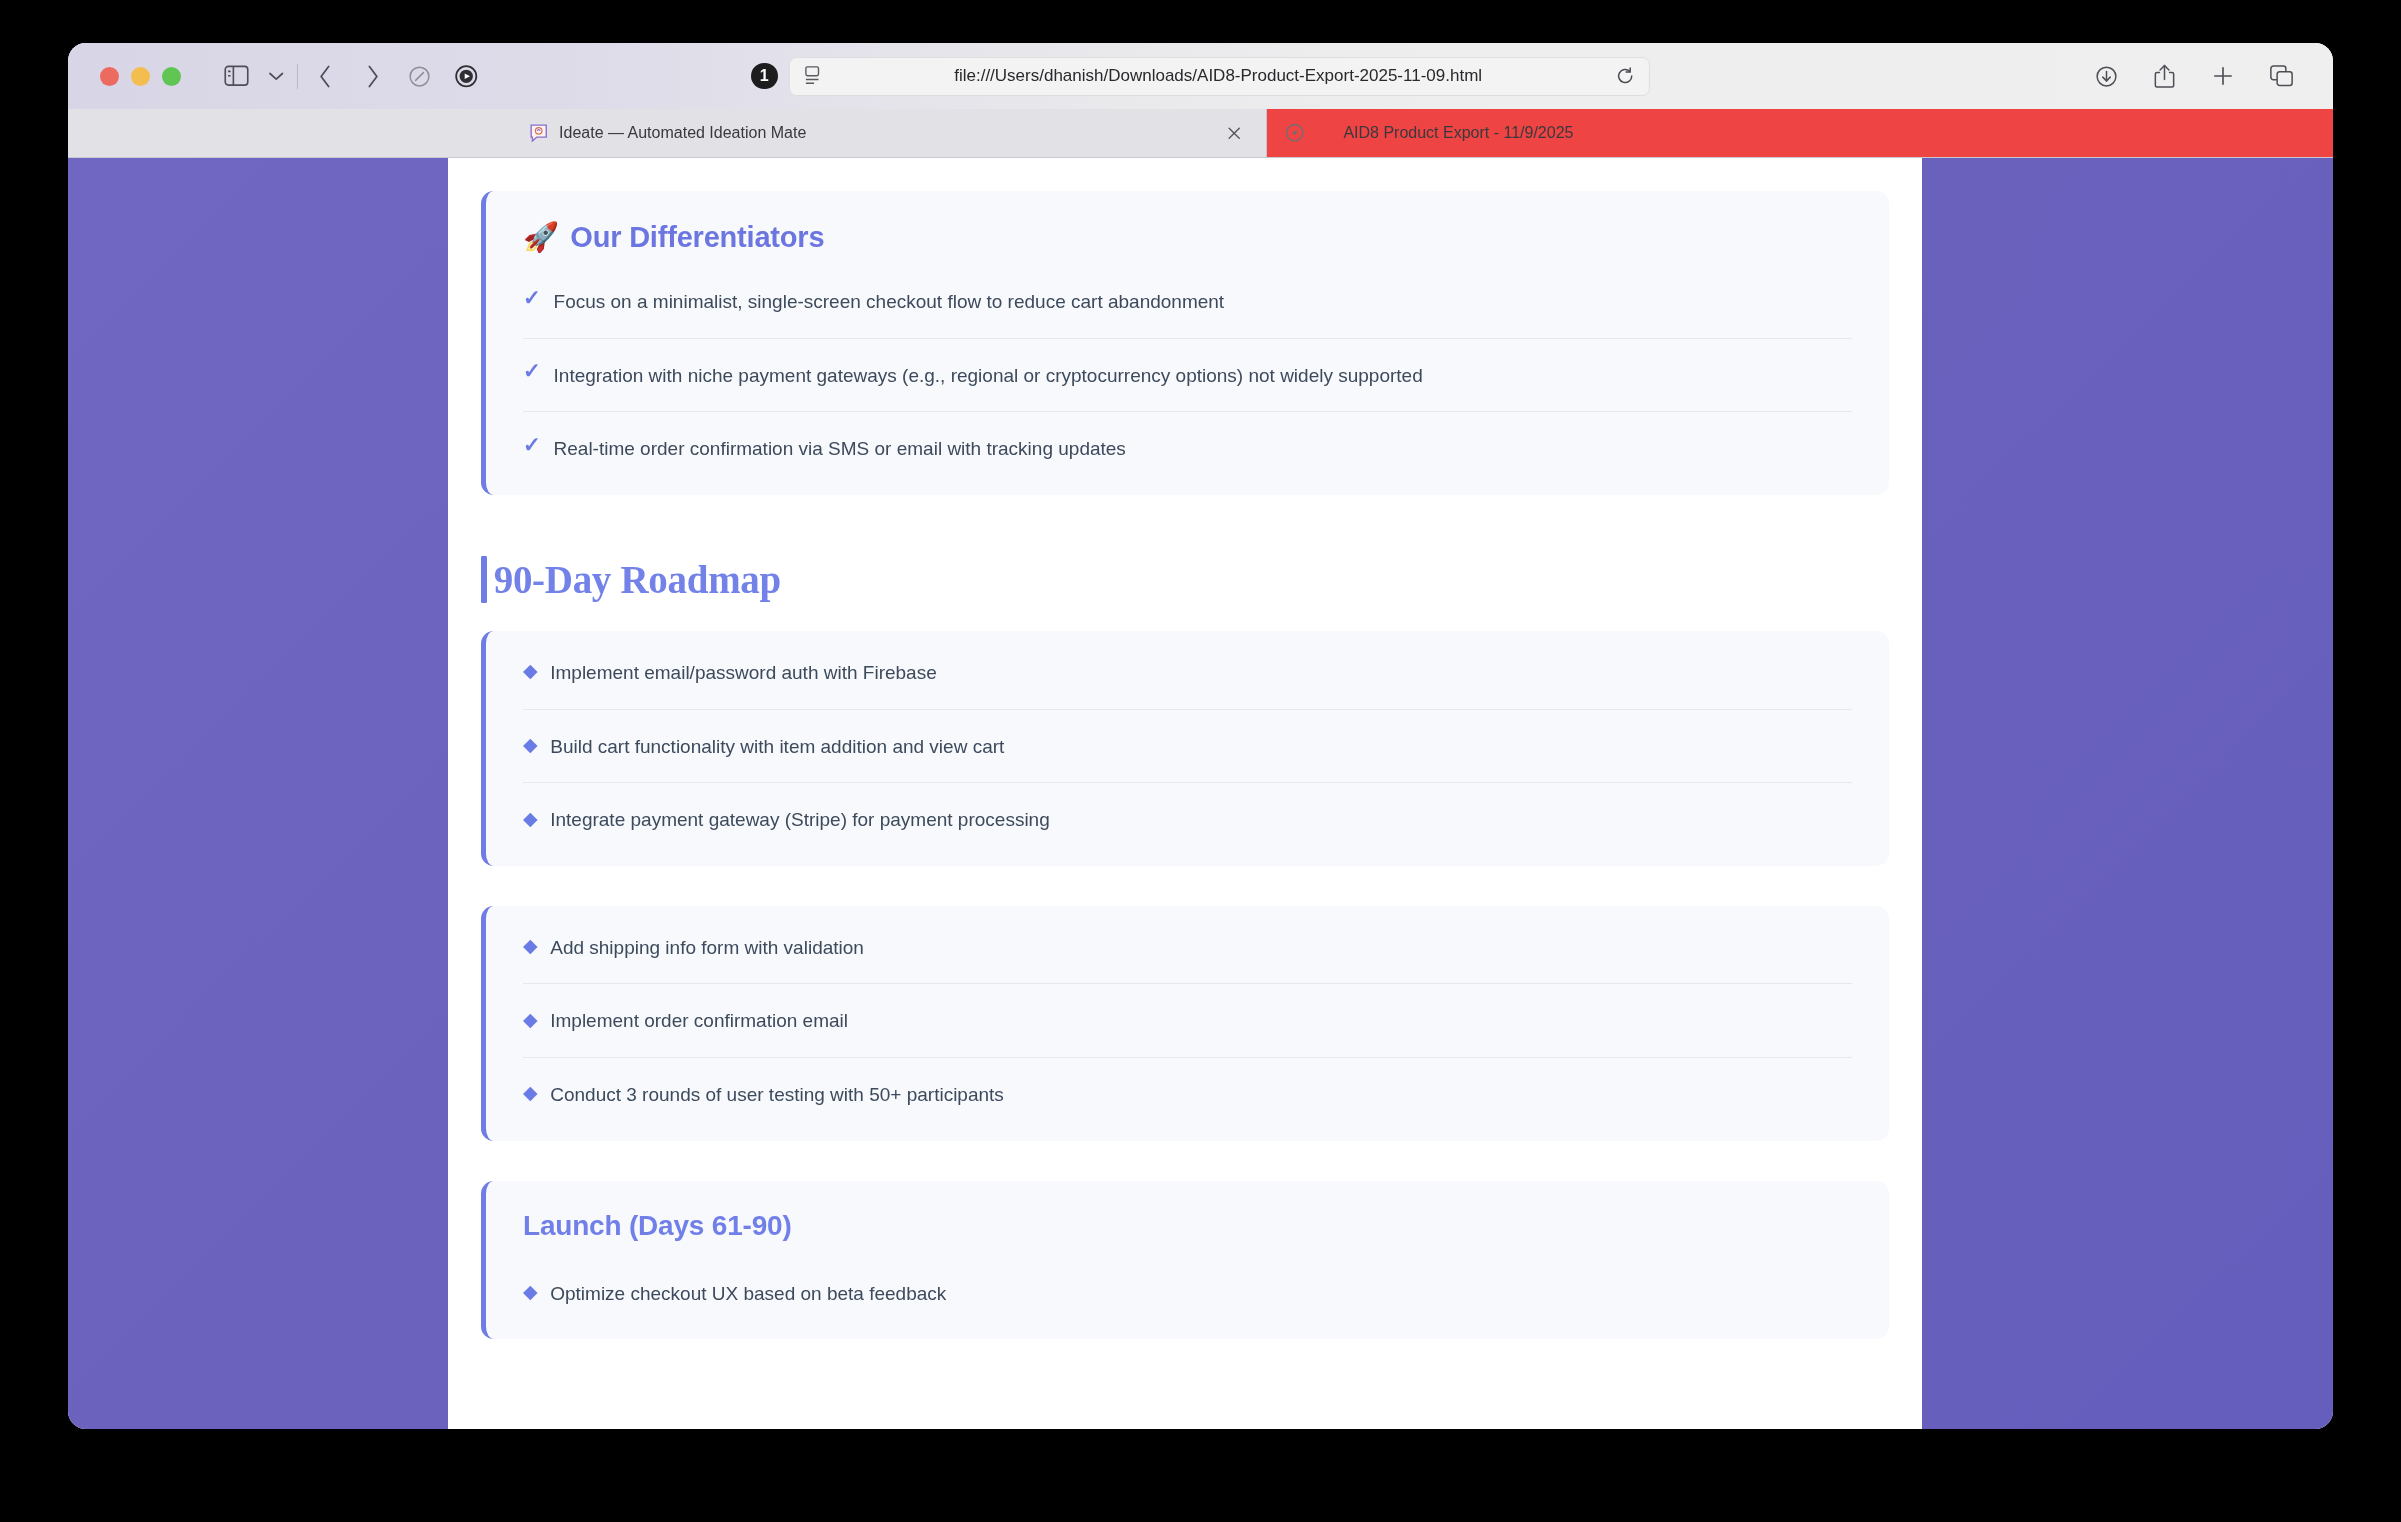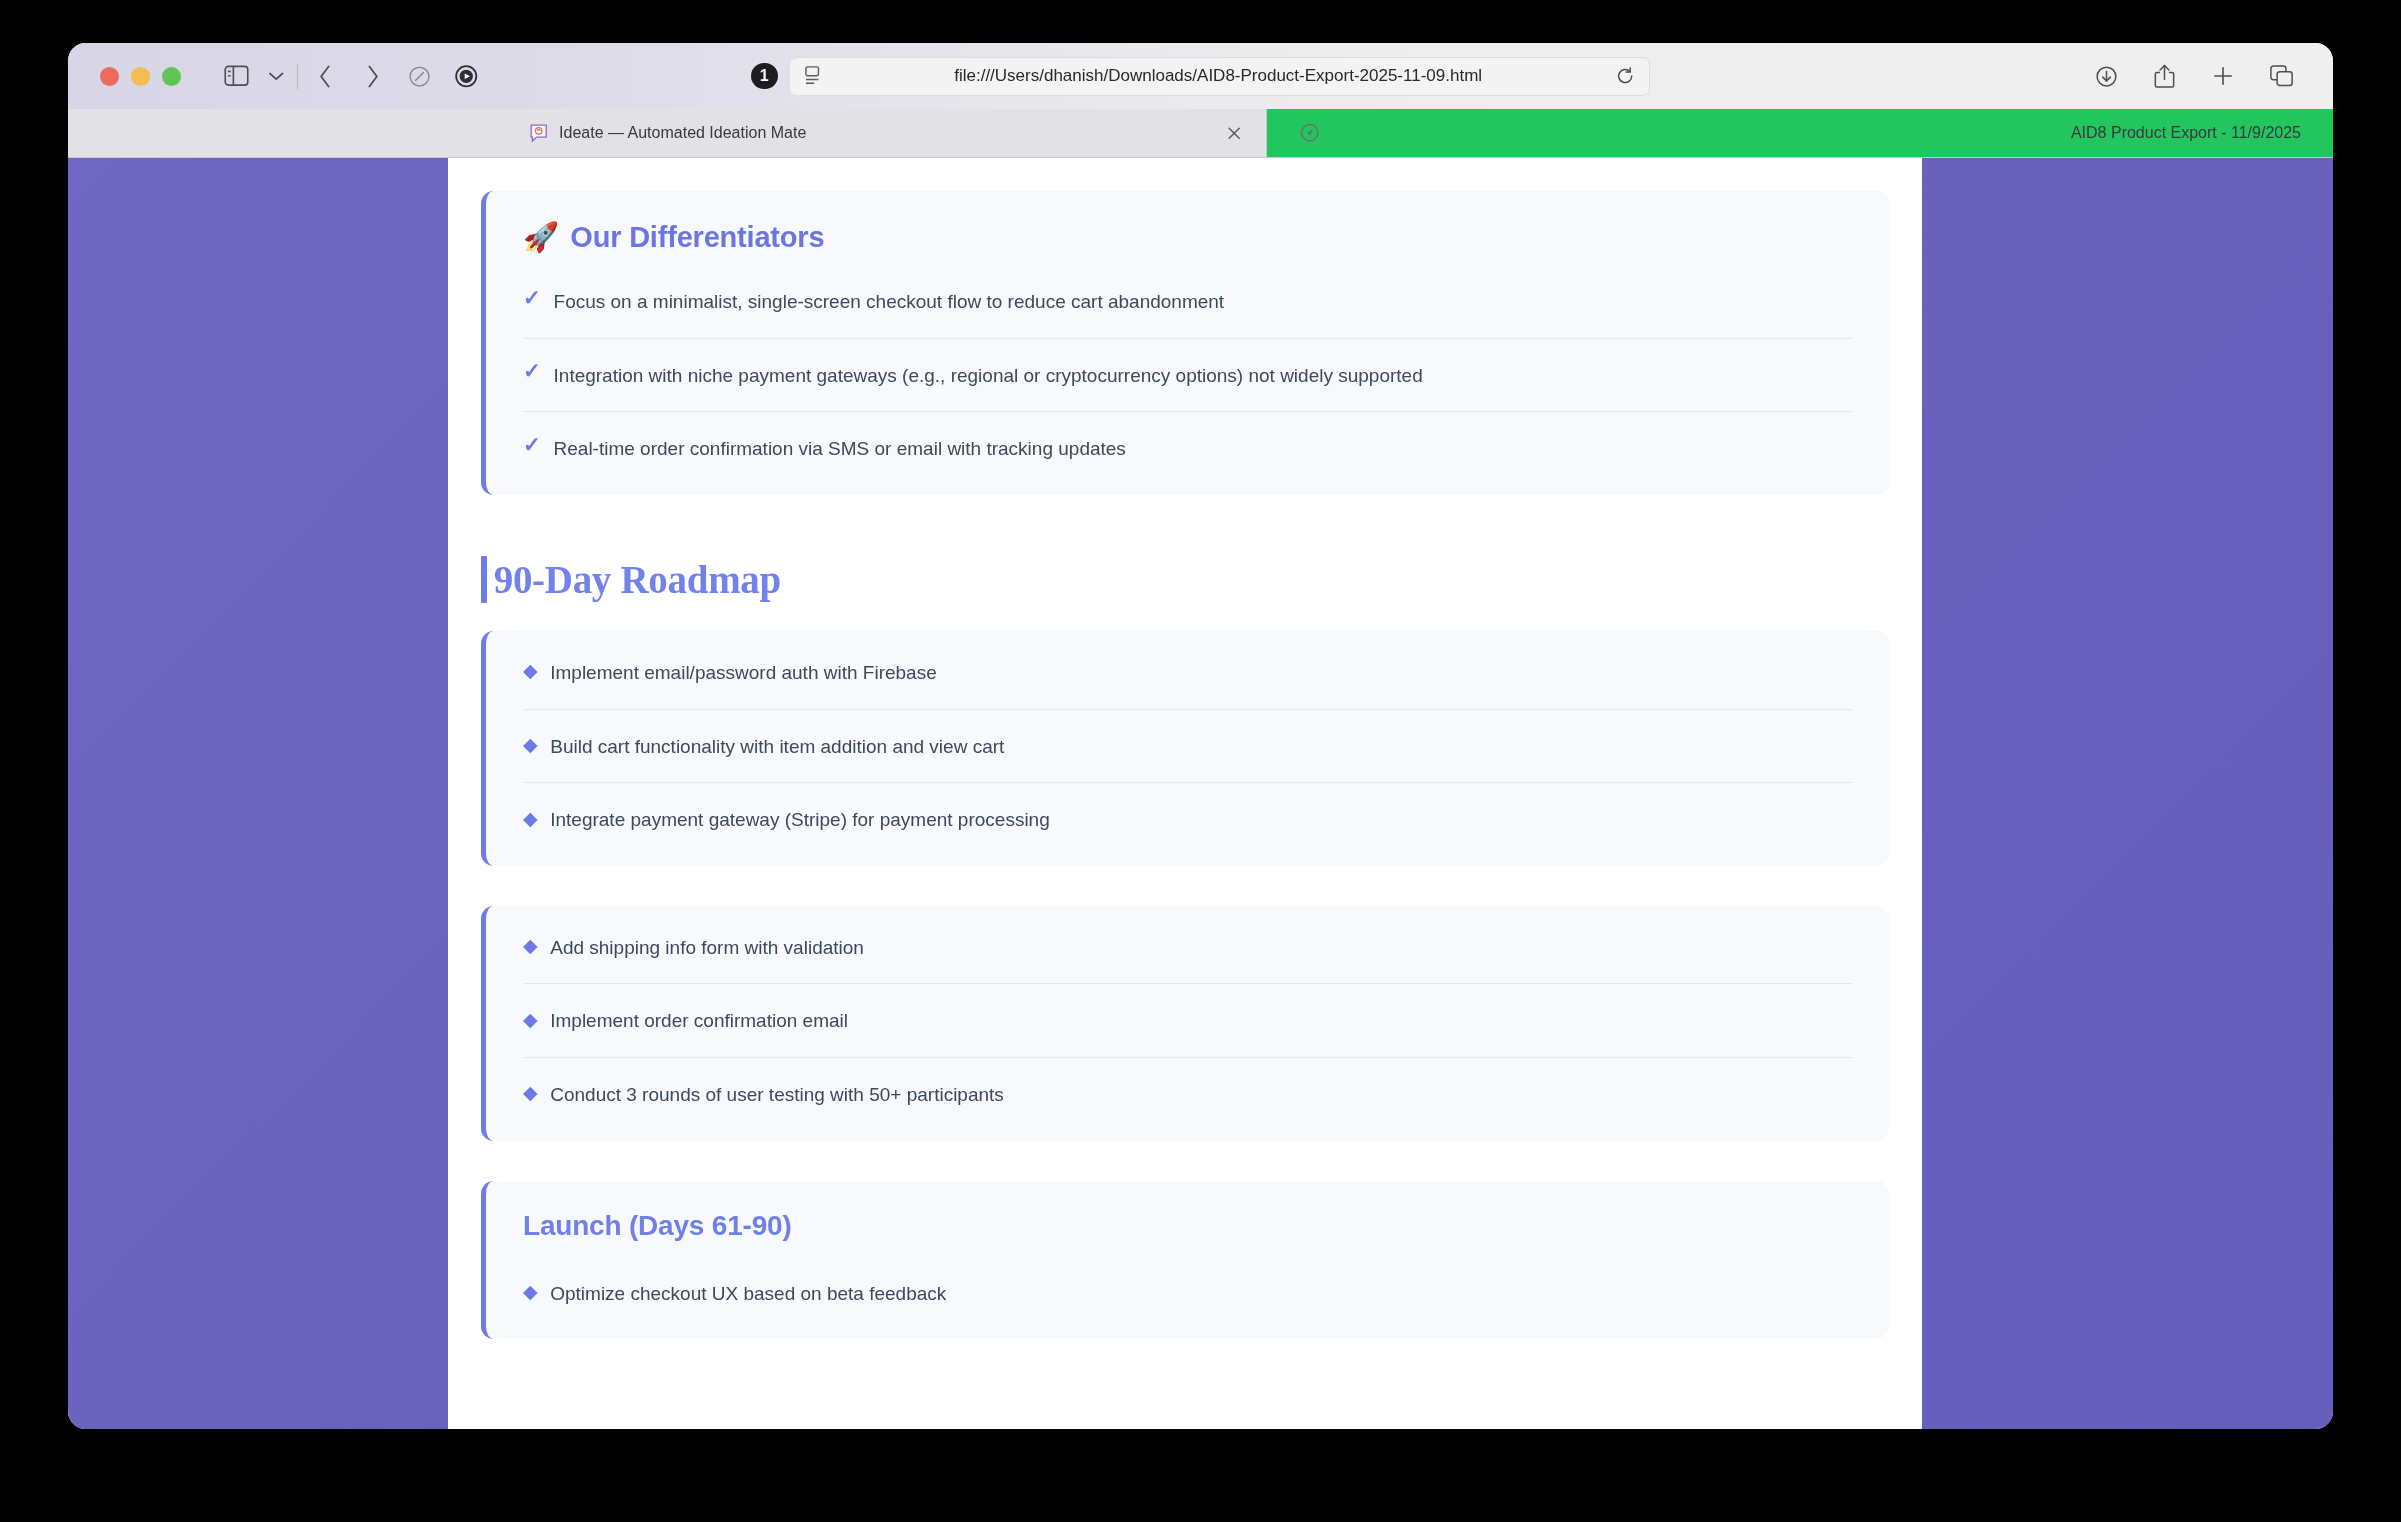--- a/index.html
+++ b/index.html
@@ -118,32 +118,33 @@
     display: flex;
     align-items: stretch;
     border-bottom: 1.3px solid #c9c8d0;
   }
   .tab {
     display: flex;
     align-items: center;
     position: relative;
     font-size: 16px;
     color: #39393d;
-    padding: 0 32px;
+    padding: 0 17px;
   }
   .tab.inactive {
     flex: 1 1 0;
     background: #e2e1e6;
     justify-content: center;
     border-right: 1.3px solid #c6c5ce;
   }
   .tab.active {
     flex: 0 0 1066px;
-    background: #22c55e;
-    justify-content: space-between;
+    background: #ef4444;
+    justify-content: flex-start;
+    gap: 28px;
   }
   .tab-fav { margin-right: 10px; display: flex; align-items: center; flex: none; }
   .tab-label { white-space: nowrap; overflow: hidden; text-overflow: ellipsis; }
   .tab-close {
     position: absolute;
     right: 21.4px;
     width: 21.4px; height: 21.4px;
     display: flex; align-items: center; justify-content: center;
     color: #55555c;
   }

